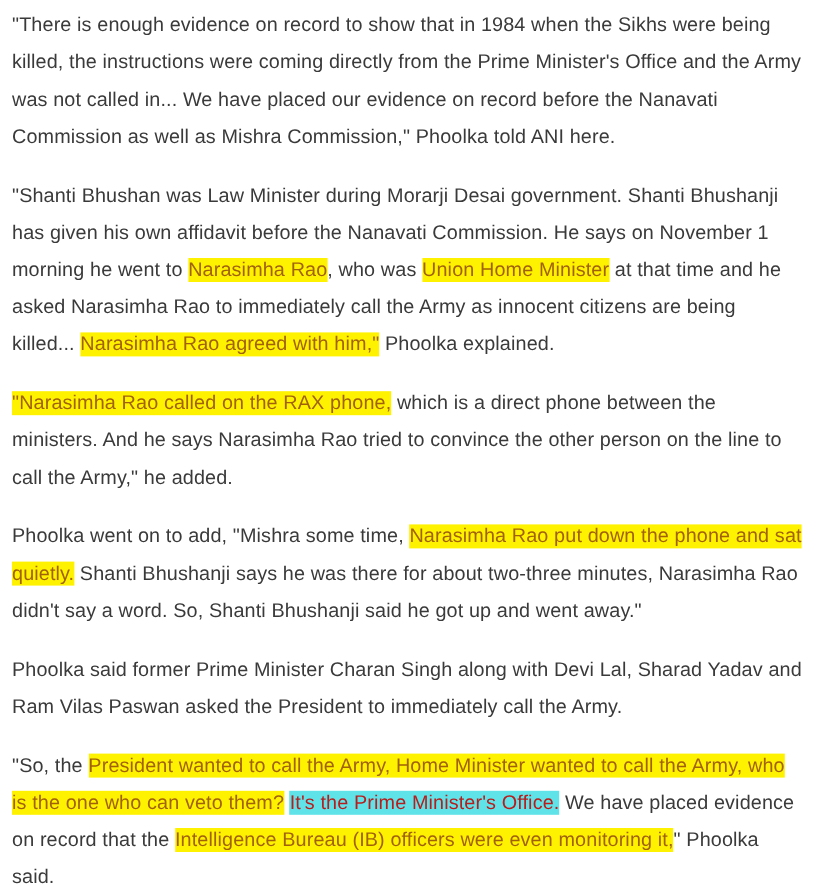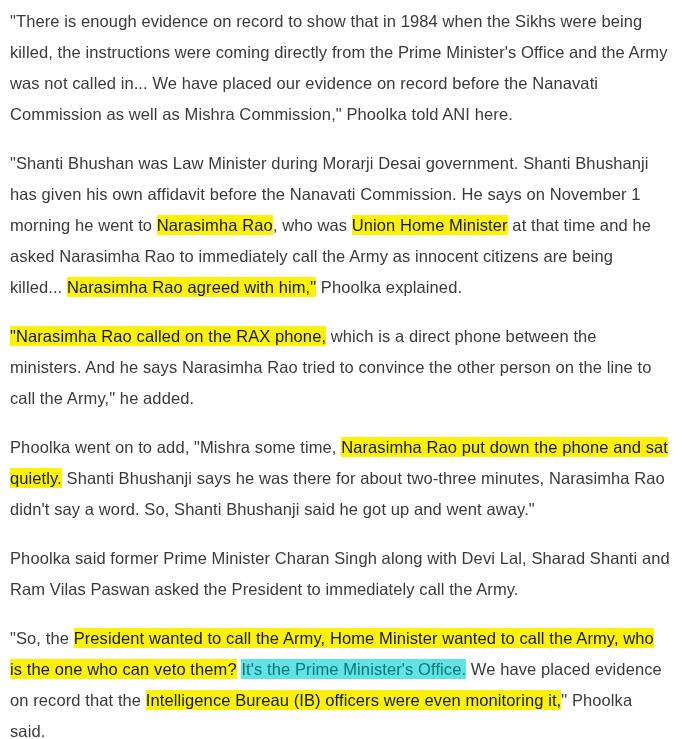--- a/index.html
+++ b/index.html
@@ -24,36 +24,36 @@
     color: #3a3a3a;
     margin: 0 0 18px 0;
     text-align: left;
     letter-spacing: 0.1px;
   }
   .para:last-child {
     margin-bottom: 0;
   }
   .hl {
     background-color: #fff200;
-    color: #0f172a;
+    color: #a16207;
     padding: 1px 0;
     box-decoration-break: clone;
     -webkit-box-decoration-break: clone;
   }
   .hl-cyan {
     background-color: #5fe3e8;
-    color: #0f766e;
+    color: #b91c1c;
     padding: 1px 0;
     box-decoration-break: clone;
     -webkit-box-decoration-break: clone;
   }
 </style>
 </head>
 <body>
 
 <div id="article">
     <p class="para"><span>"There is enough evidence on record to show that in 1984 when the Sikhs were being killed, the instructions were coming directly from the Prime Minister's Office and the Army was not called in... We have placed our evidence on record before the Nanavati Commission as well as Mishra Commission," Phoolka told ANI here.</span></p>
     <p class="para"><span>"Shanti Bhushan was Law Minister during Morarji Desai government. Shanti Bhushanji has given his own affidavit before the Nanavati Commission. He says on November 1 morning he went to </span><span class="hl">Narasimha Rao</span><span>, who was </span><span class="hl">Union Home Minister</span><span> at that time and he asked Narasimha Rao to immediately call the Army as innocent citizens are being killed... </span><span class="hl">Narasimha Rao agreed with him,"</span><span> Phoolka explained.</span></p>
     <p class="para"><span class="hl">"Narasimha Rao called on the RAX phone,</span><span> which is a direct phone between the ministers. And he says Narasimha Rao tried to convince the other person on the line to call the Army," he added.</span></p>
     <p class="para"><span>Phoolka went on to add, "Mishra some time, </span><span class="hl">Narasimha Rao put down the phone and sat quietly.</span><span> Shanti Bhushanji says he was there for about two-three minutes, Narasimha Rao didn't say a word. So, Shanti Bhushanji said he got up and went away."</span></p>
-    <p class="para"><span>Phoolka said former Prime Minister Charan Singh along with Devi Lal, Sharad Shanti and Ram Vilas Paswan asked the President to immediately call the Army.</span></p>
+    <p class="para"><span>Phoolka said former Prime Minister Charan Singh along with Devi Lal, Sharad Yadav and Ram Vilas Paswan asked the President to immediately call the Army.</span></p>
     <p class="para"><span>"So, the </span><span class="hl">President wanted to call the Army, Home Minister wanted to call the Army, who is the one who can veto them?</span><span> </span><span class="hl-cyan">It's the Prime Minister's Office.</span><span> We have placed evidence on record that the </span><span class="hl">Intelligence Bureau (IB) officers were even monitoring it,</span><span>" Phoolka said.</span></p>
   </div>
 
 </body></html>

